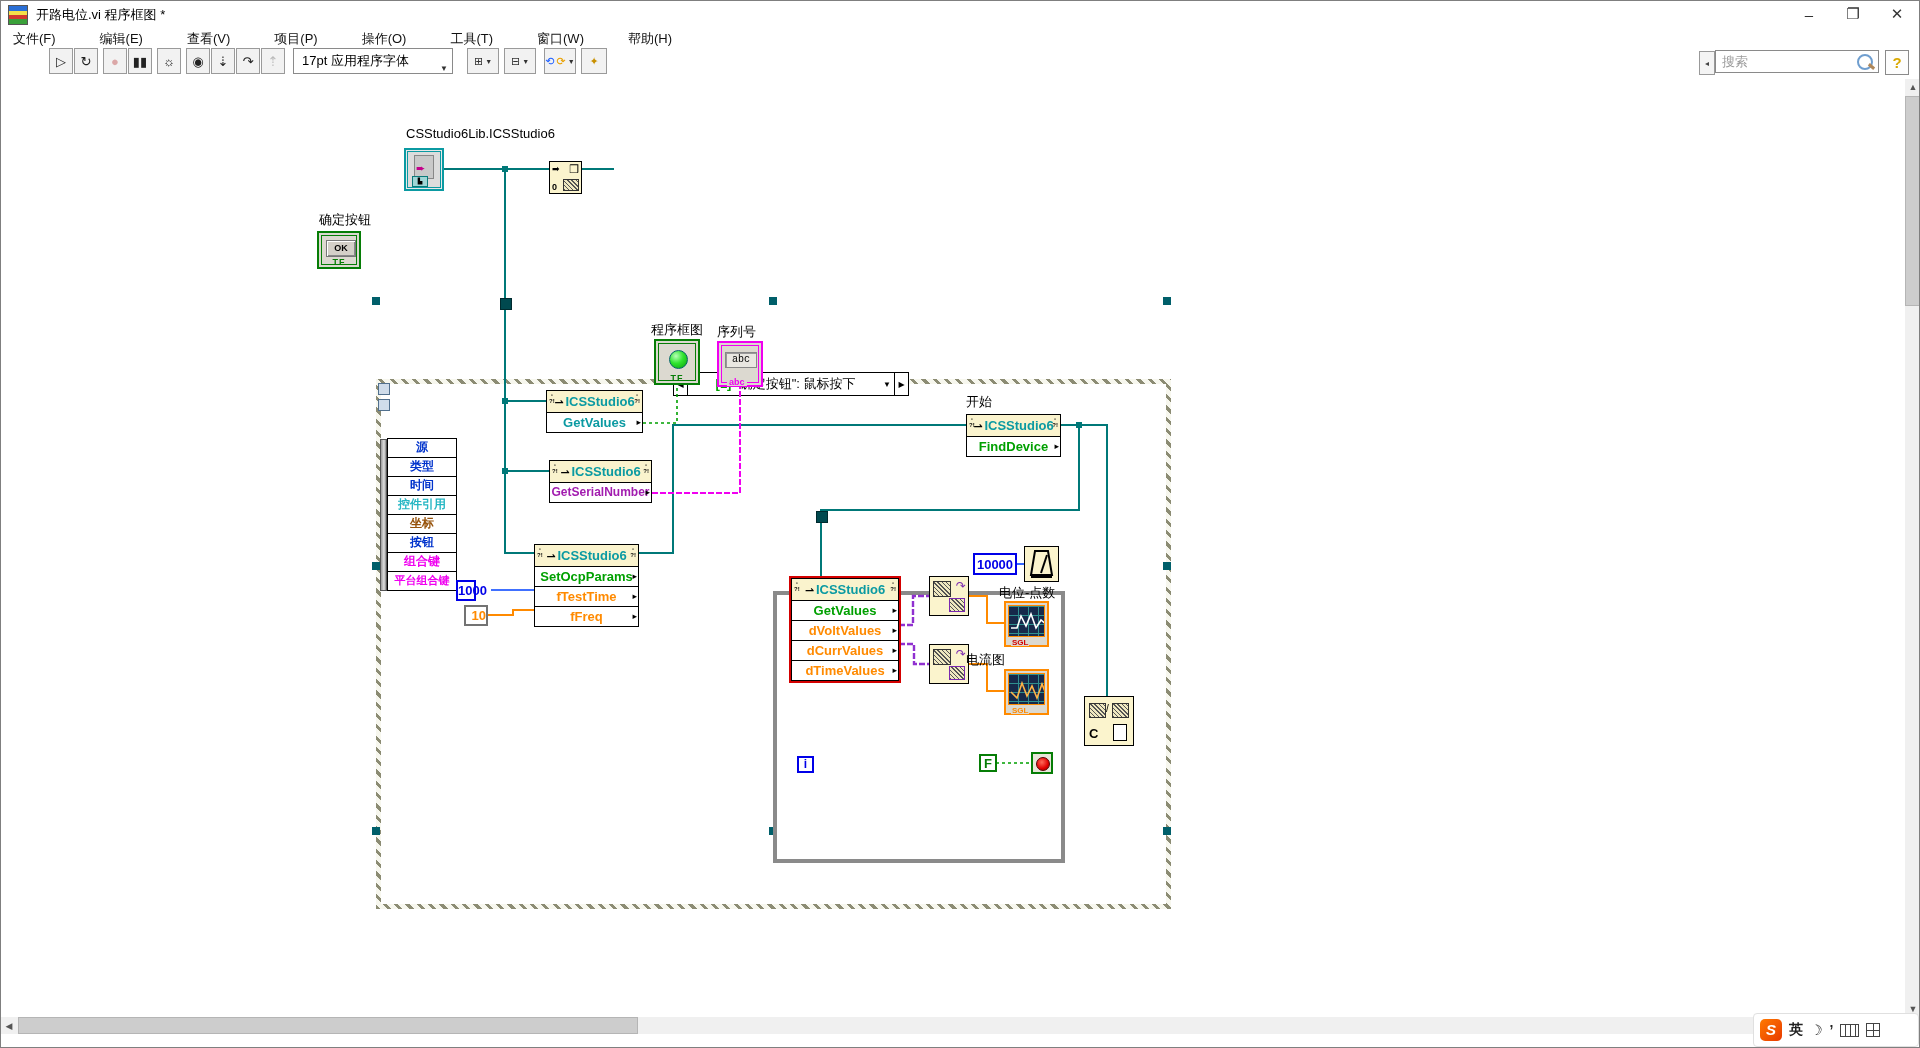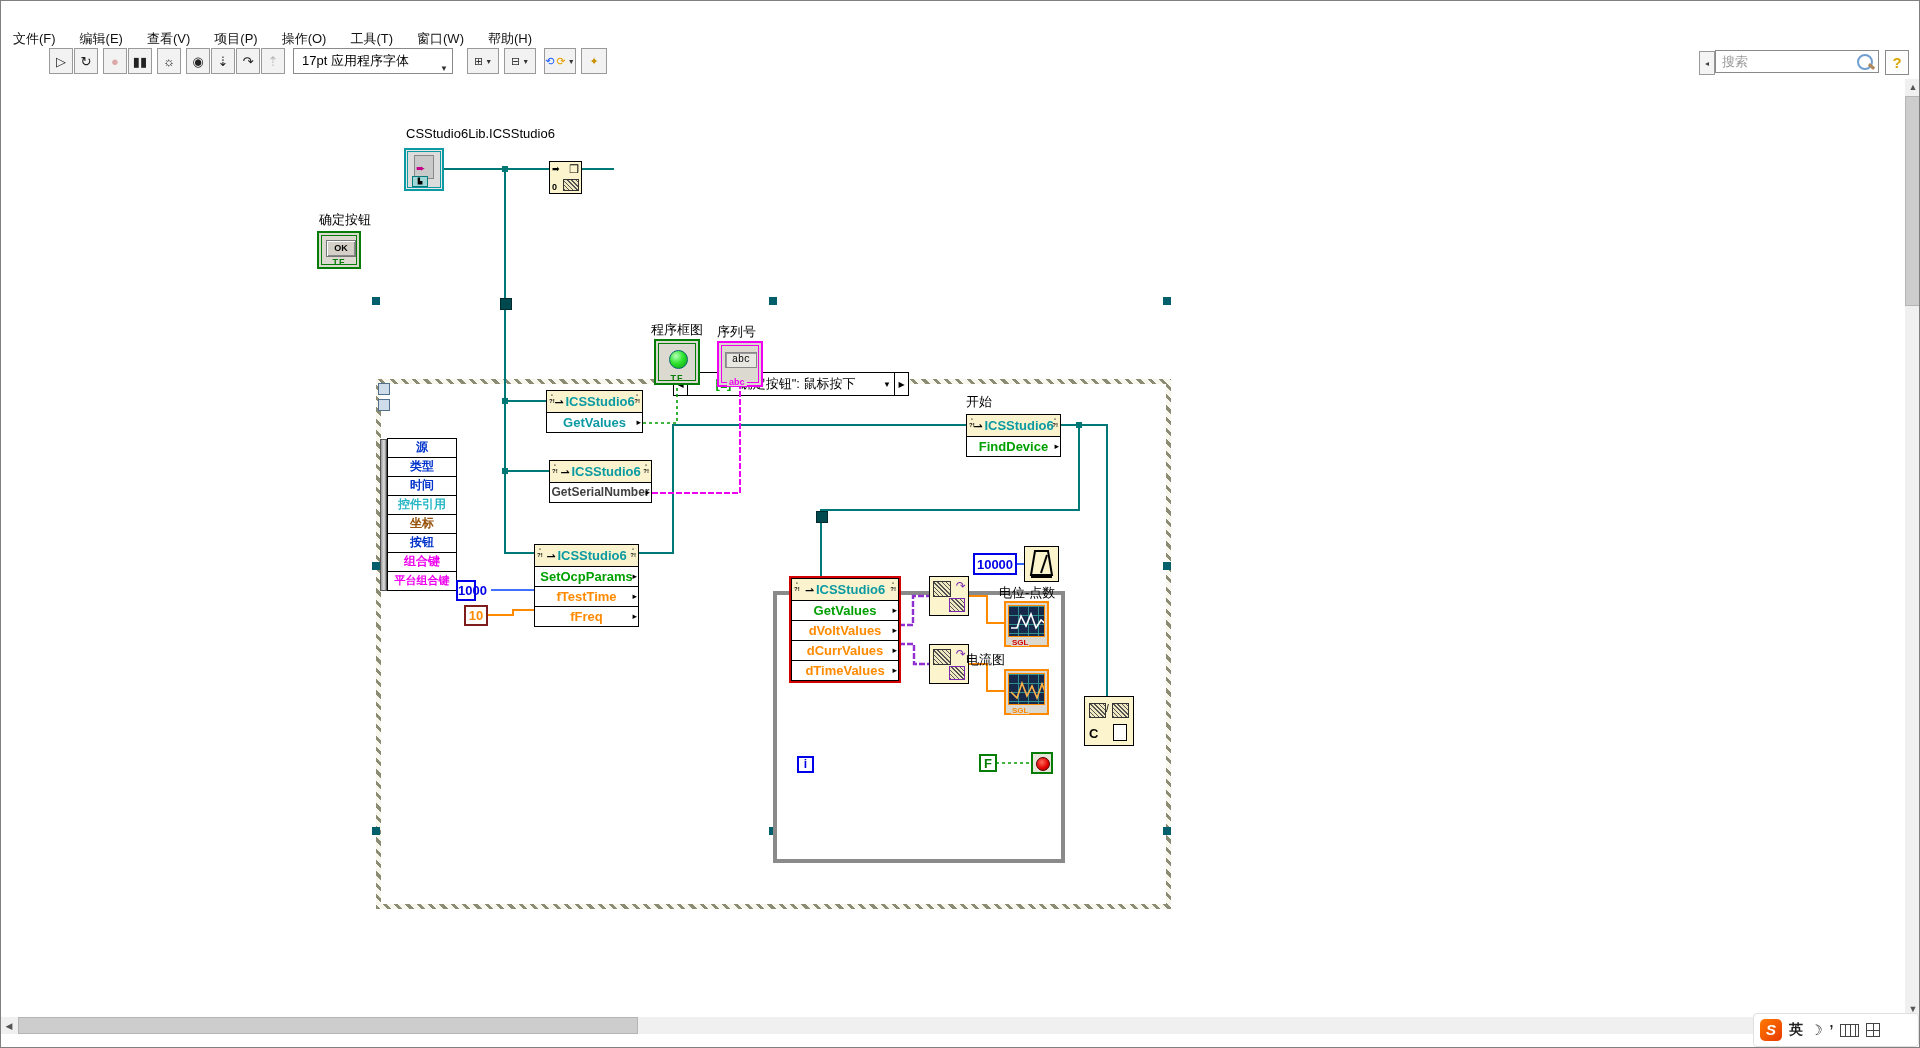--- a/index.html
+++ b/index.html
@@ -7,21 +7,21 @@
          box-sizing:border-box;overflow:hidden;font-family:"Liberation Sans","DejaVu Sans",sans-serif;}
   .abs{position:absolute;}
   
   #titlebar{left:0;top:0;width:1920px;height:28px;background:#fff;display:flex;align-items:center;}
   #title-icon{width:18px;height:18px;margin-left:7px;border:1px solid #555;
      background:linear-gradient(180deg,#2a6fd6 0 5px,#f4e14a 5px 9px,#d23a2e 9px 13px,#3aa13a 13px 18px);}
   #title-text{margin-left:8px;font-size:13px;color:#000;}
   .winbtn{width:44px;height:26px;display:flex;align-items:center;justify-content:center;
           font-size:15px;color:#333;}
   #win-buttons{position:absolute;right:2px;top:0;display:flex;}
-  #menubar{left:0;top:28px;width:1920px;height:18px;display:flex;background:#fff;font-size:13px;color:#111;}
+  #menubar{left:0;top:28px;width:1920px;height:18px;display:flex;background:#fff;font-size:13px;color:#111;gap:20px;}
   .menu-item{padding:1px 12px 0 12px;white-space:nowrap;}
   #toolbar{left:0;top:46px;width:1920px;height:32px;background:#fff;border-bottom:1px solid #a8a8a8;}
   .tbtn{position:absolute;top:1px;width:24px;height:26px;background:#f2f2f2;border:1px solid #9a9a9a;
         box-sizing:border-box;display:flex;align-items:center;justify-content:center;font-size:13px;color:#222;}
   .tbtn.disabled{color:#b9b9b9;}
   .tbtn .pink{color:#dba7a7;}
   #font-box{position:absolute;left:292px;top:1px;width:160px;height:26px;border:1px solid #8a8a8a;
             background:#fff;box-sizing:border-box;font-size:13px;line-height:24px;padding-left:8px;color:#000;}
   #font-box .dd{position:absolute;right:4px;top:8px;font-size:8px;color:#333;}
   .ddbtn{position:absolute;top:1px;width:32px;height:26px;background:#f2f2f2;border:1px solid #9a9a9a;
@@ -51,41 +51,41 @@
       text-align:center;line-height:21px;font-size:13px;font-weight:bold;color:#0b9aa2;}
   .inv-header::before,.inv-header::after{position:absolute;top:1px;font-size:6px;line-height:6px;
       white-space:pre;color:#000;content:"\25AB\A?!";}
   .inv-header::before{left:2px;}
   .inv-header::after{right:2px;}
   .inv-header .arr{font-size:11px;color:#000;margin-right:2px;}
   .inv-row{position:relative;height:19px;border-bottom:1px solid #000;text-align:center;
       line-height:19px;font-size:13px;font-weight:bold;background:#fff;}
   .inv-row:last-child{border-bottom:none;}
   .inv-row::after{content:"\25B8";position:absolute;right:1px;top:0;font-size:9px;color:#000;}
-  .c-teal{color:#0b9aa2}.c-green{color:#00a000}.c-orange{color:#ff8a00}.c-magenta{color:#404040}
+  .c-teal{color:#0b9aa2}.c-green{color:#00a000}.c-orange{color:#ff8a00}.c-magenta{color:#a21caf}
   .sel-red{outline:2px solid #d40000;}
   
   .term{position:absolute;box-sizing:border-box;background:#dcd9d0;}
   .term .innerb{position:absolute;left:2px;top:2px;right:2px;bottom:2px;border:1px solid;}
   .t-green{border:2px solid #067d06;}
   .t-green .innerb{border-color:#067d06;}
   .t-magenta{border:2px solid #f000f0;}
   .t-magenta .innerb{border-color:#f000f0;}
   .tf{position:absolute;bottom:0px;width:100%;text-align:center;font-size:9px;font-weight:bold;color:#067d06;letter-spacing:1px;}
   .okbtn{position:absolute;left:7px;top:7px;width:28px;height:15px;background:#d4d0c8;border:1px solid #777;
       box-shadow:1px 1px 0 #fff inset,-1px -1px 0 #888 inset;font-size:9px;font-weight:bold;text-align:center;line-height:14px;color:#000;}
   .led{position:absolute;left:13px;top:9px;width:17px;height:17px;border-radius:50%;
       background:radial-gradient(circle at 35% 30%,#b8ffb8,#30e430 45%,#0a9c0a);border:1px solid #066;}
   .abcbox{position:absolute;left:6px;top:9px;width:30px;height:14px;background:#e9e7e1;border:1px solid #888;
       box-shadow:1px 1px 0 #999 inset;font-family:"Liberation Mono",monospace;font-size:10px;line-height:13px;text-align:center;color:#000;}
   .abc-pink{position:absolute;bottom:-1px;left:8px;font-size:9px;font-weight:bold;color:#f000f0;background:#dcd9d0;padding:0 2px;line-height:8px;}
   
   .const{position:absolute;box-sizing:border-box;background:#fff;text-align:center;font-weight:bold;font-size:13px;}
   .const.blue{border:2px solid #0000e8;color:#0000e8;}
-  .const.orange{border:2px solid #7f1d1d;color:#ff8a00;}
+  .const.orange{border:2px solid #737373;color:#ff8a00;text-align:right;}
   .const.green{border:2px solid #067d06;color:#067d06;}
   
   #event-struct{position:absolute;left:375px;top:300px;width:795px;height:530px;
       background:repeating-linear-gradient(45deg,#8c8c74 0 3px,#f7f7ee 3px 8px);}
   #event-inner{position:absolute;left:5px;top:5px;right:5px;bottom:5px;background:#fff;}
   #event-tab{position:absolute;left:297px;top:-7px;width:236px;height:24px;background:#fff;border:1px solid #000;
       box-sizing:border-box;display:flex;align-items:center;font-size:13px;}
   #event-tab .cap{width:13px;height:100%;border-right:1px solid #000;display:flex;align-items:center;justify-content:center;font-size:8px;}
   #event-tab .capr{border-right:none;border-left:1px solid #000;}
   #event-tab .lbl{flex:1;text-align:center;white-space:nowrap;}
@@ -131,20 +131,29 @@
   #sogou .kbd{width:19px;height:13px;border:1px solid #444;box-sizing:border-box;
      background:linear-gradient(90deg,transparent 0 4px,#444 4px 5px) 0 0/5px 100%;}
   #sogou .grid4{width:14px;height:14px;border:1px solid #444;box-sizing:border-box;
      background:linear-gradient(#444,#444) 50% 0/1px 100% no-repeat,linear-gradient(#444,#444) 0 50%/100% 1px no-repeat;}
 </style>
 </head>
 <body>
 
 <div id="stage">
 
+  <div class="abs" id="titlebar">
+    <div id="title-icon"></div>
+    <div id="title-text">开路电位.vi 程序框图 *</div>
+    <div id="win-buttons">
+      <div class="winbtn">–</div>
+      <div class="winbtn">❐</div>
+      <div class="winbtn">✕</div>
+    </div>
+  </div>
 
   <div class="abs" id="menubar">
     <div class="menu-item">文件(F)</div>
     <div class="menu-item">编辑(E)</div>
     <div class="menu-item">查看(V)</div>
     <div class="menu-item">项目(P)</div>
     <div class="menu-item">操作(O)</div>
     <div class="menu-item">工具(T)</div>
     <div class="menu-item">窗口(W)</div>
     <div class="menu-item">帮助(H)</div>

